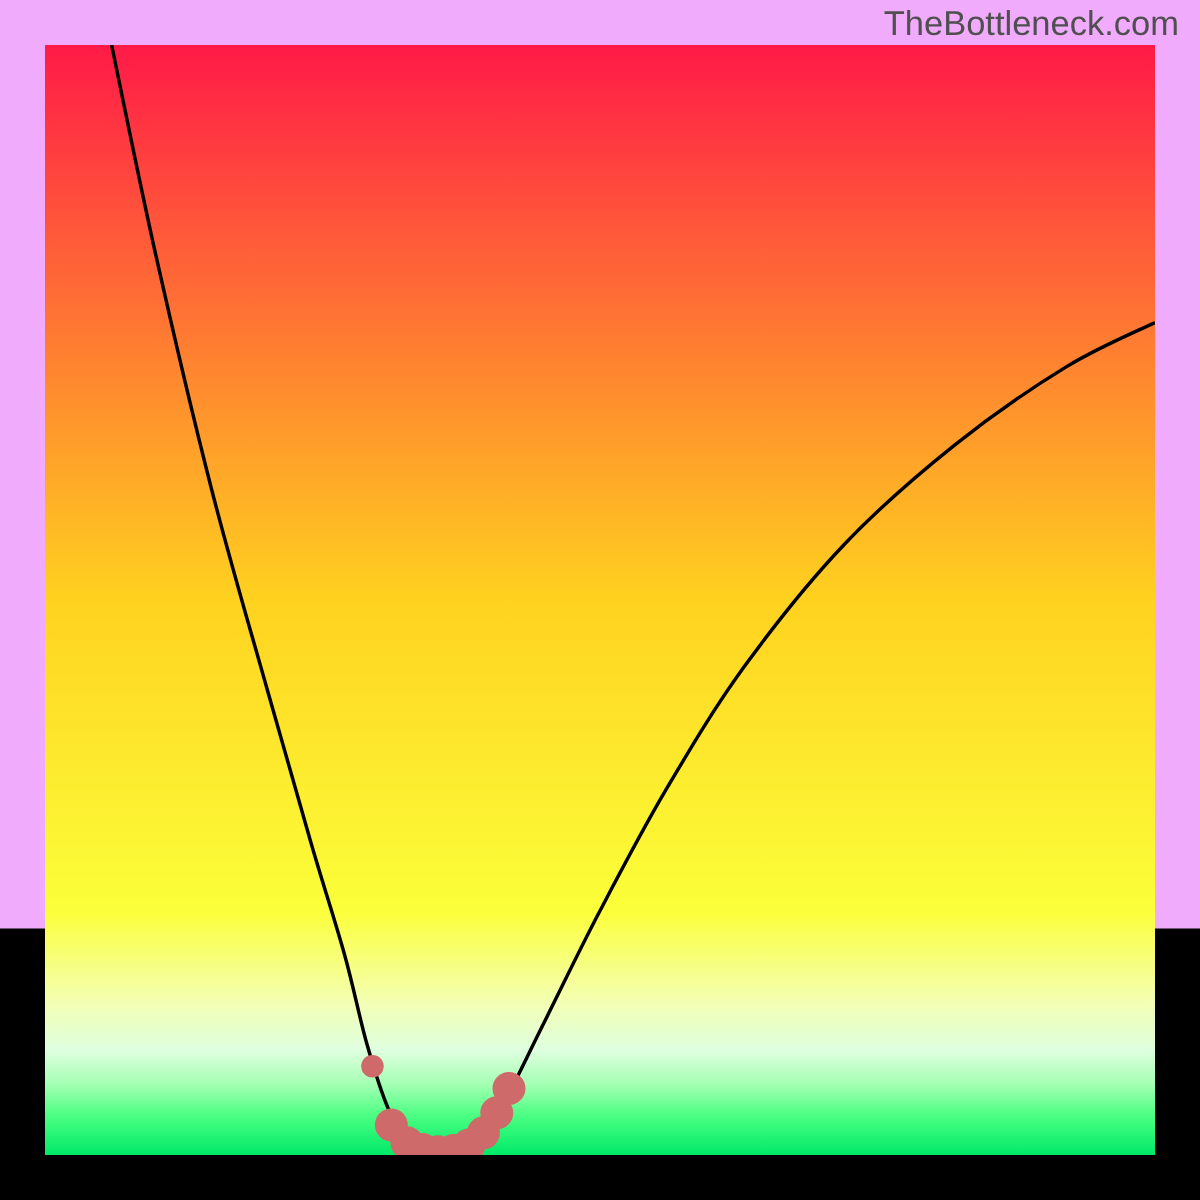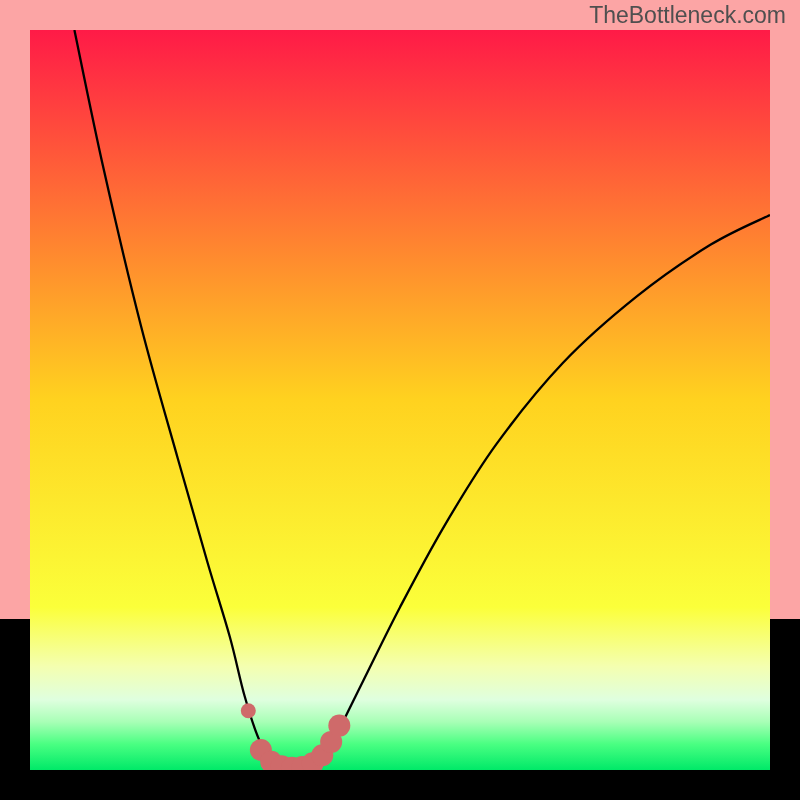--- a/index.html
+++ b/index.html
@@ -10,21 +10,21 @@
     background: #000;
     font-family: Arial, Helvetica, sans-serif;
     overflow: hidden;
   }
   .frame {
     position: absolute;
     left: 0;
     top: 0;
     width: 800px;
     height: 619px;
-    background: #fca5a5;
+    background: #f0abfc;
   }
   .watermark {
     position: absolute;
     top: 2px;
     right: 14px;
     color: #4f4f4f;
     font-size: 23px;
     font-weight: 500;
     letter-spacing: 0px;
     z-index: 10;

